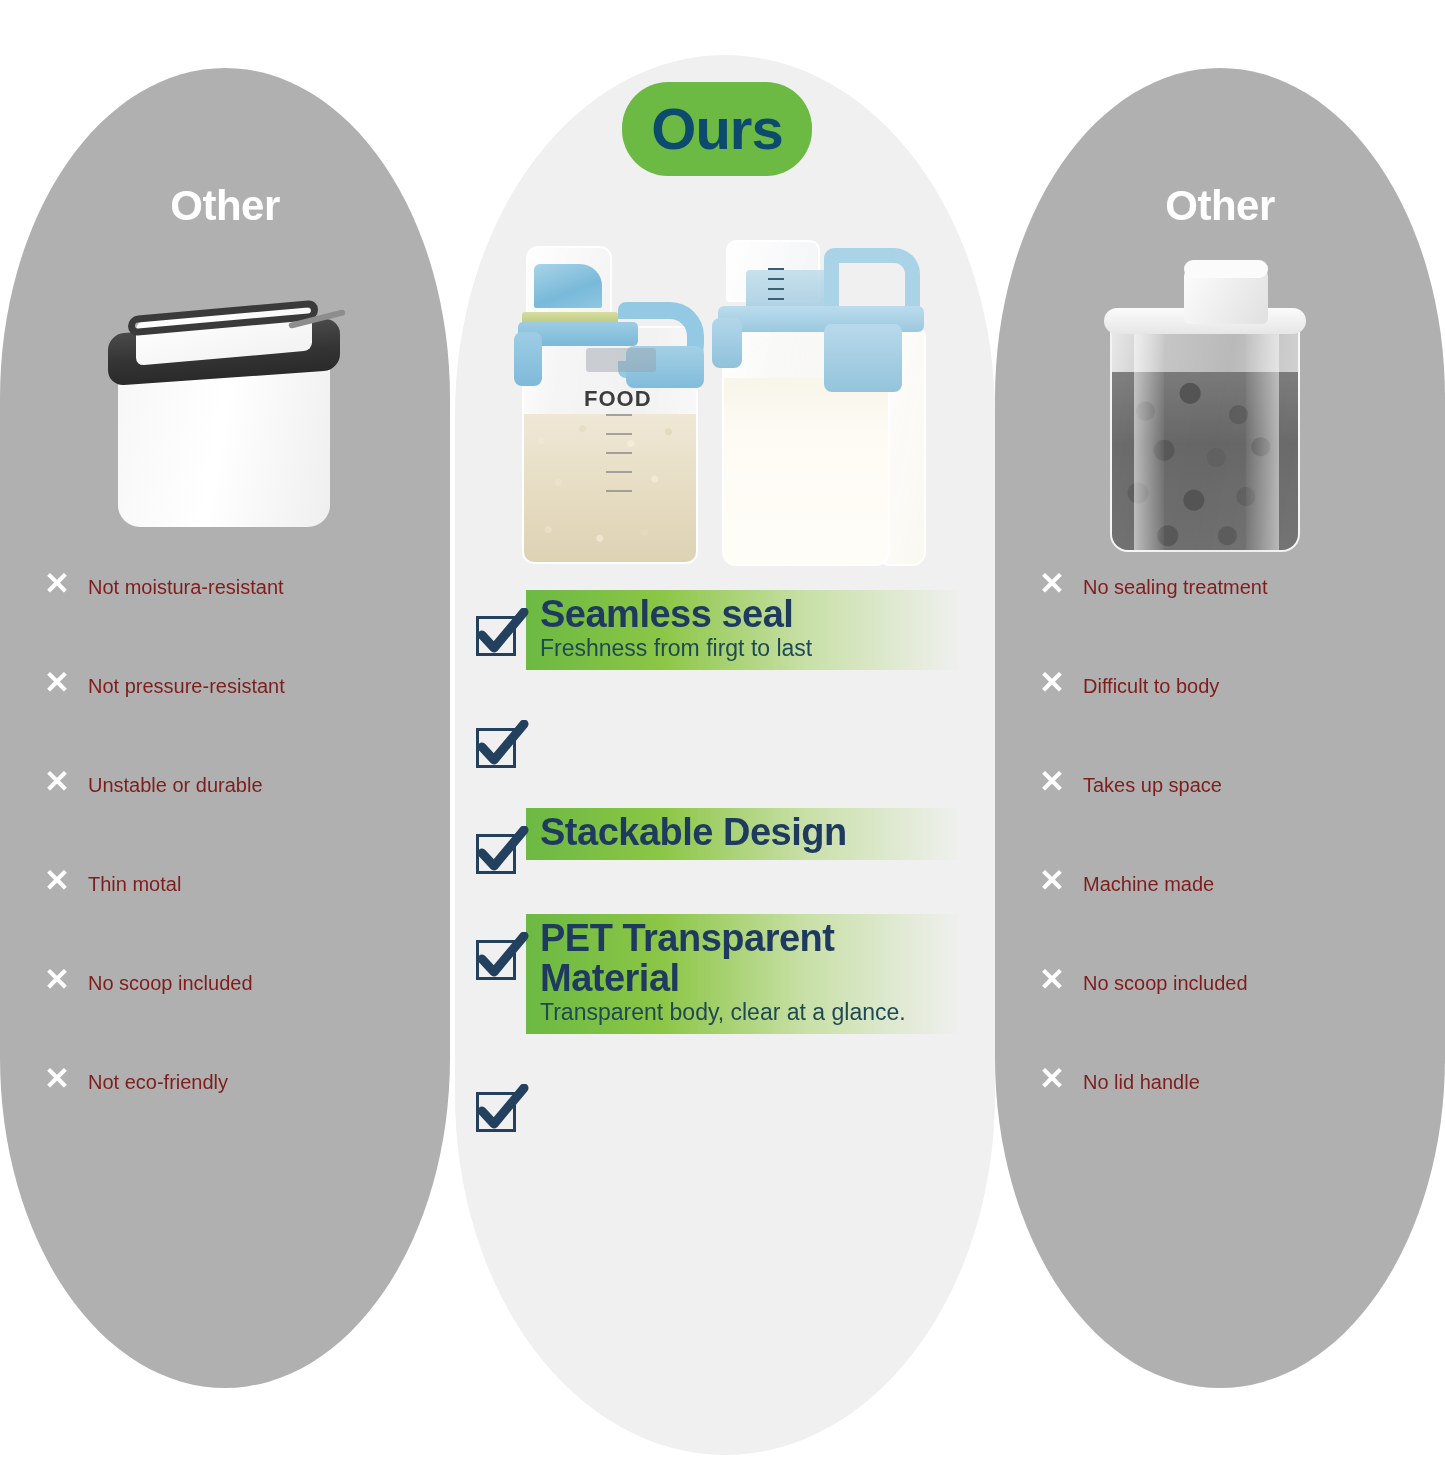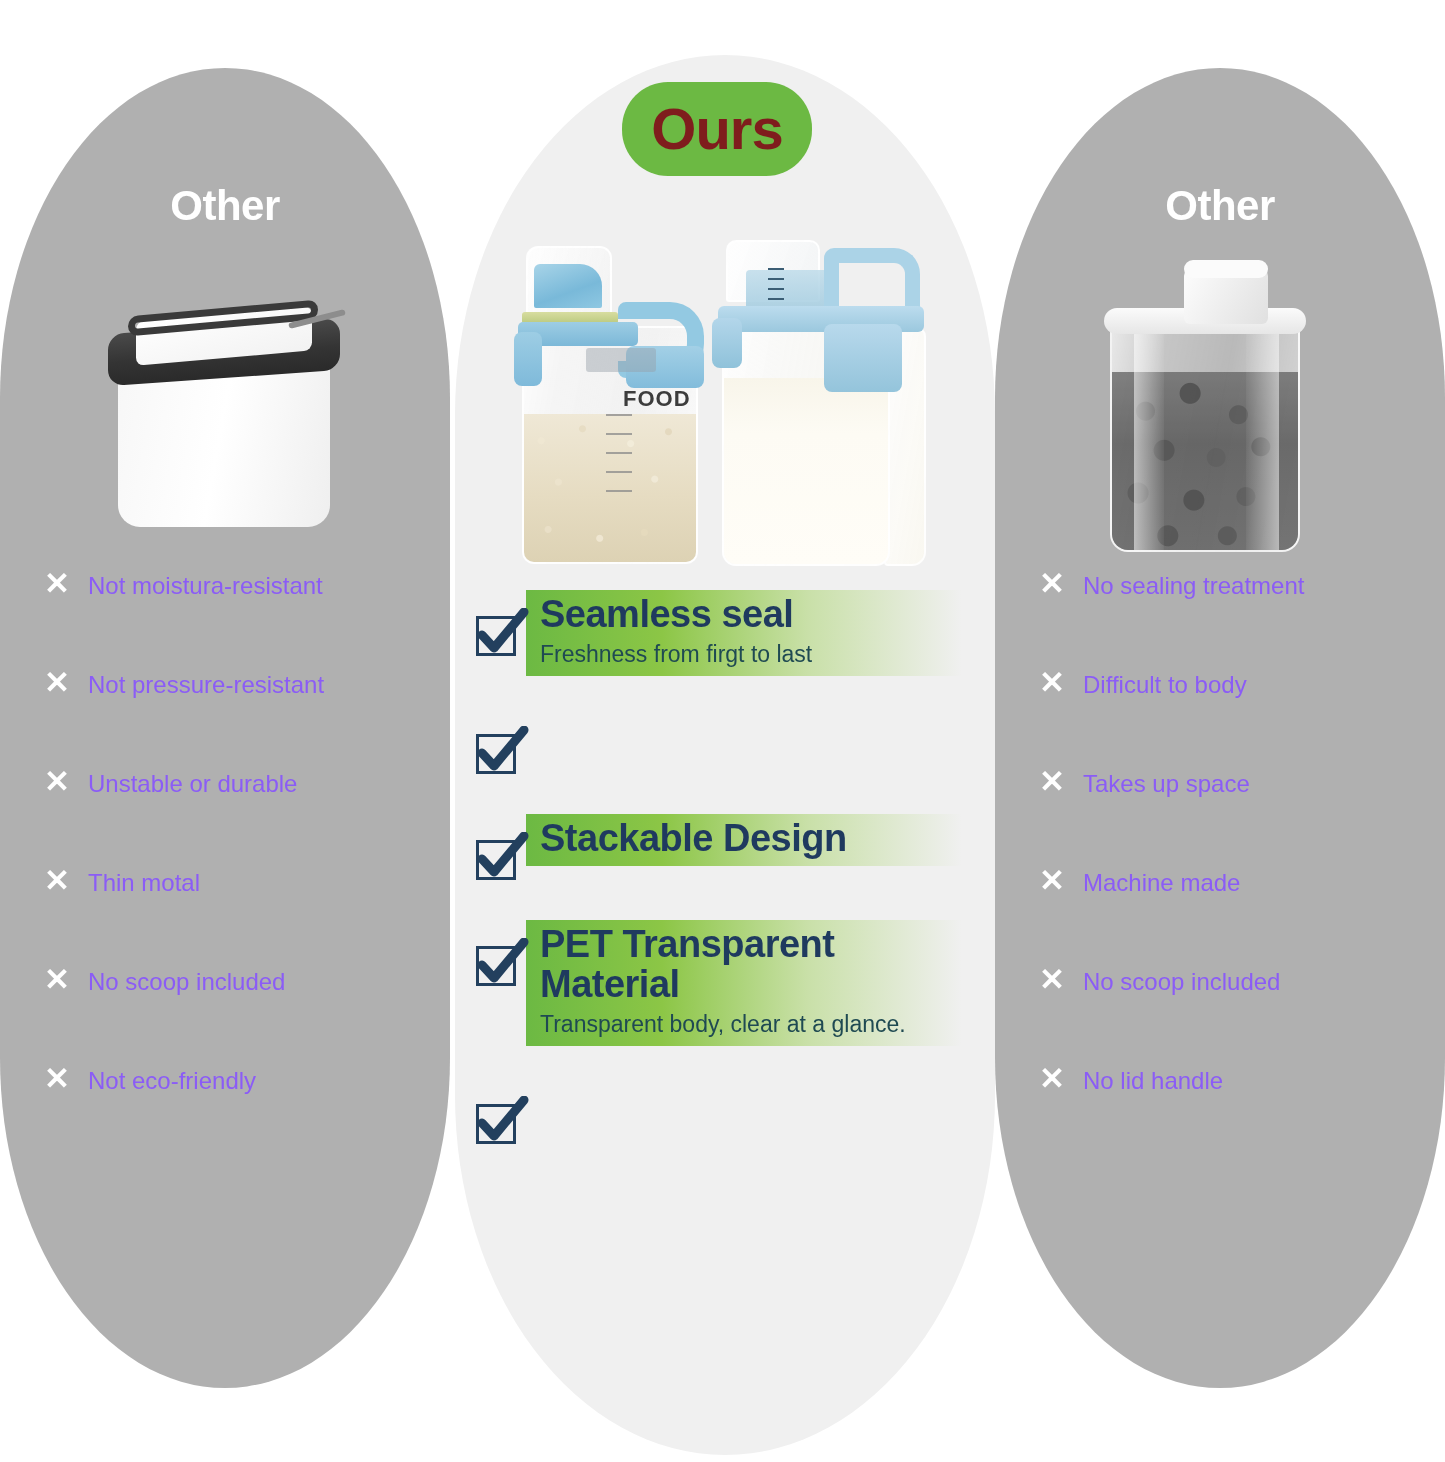--- a/index.html
+++ b/index.html
@@ -37,39 +37,39 @@
   #title-right { left: 995px; }
 
   #ours-badge {
     position: absolute; left: 622px; top: 82px;
     width: 190px; height: 94px;
     background: #6cb943;
     border-radius: 46px;
     display: flex; align-items: center; justify-content: center;
   }
   #ours-badge span {
-    font-size: 58px; font-weight: bold; color: #7f1d1d;
+    font-size: 58px; font-weight: bold; color: #0c4a6e;
     letter-spacing: -1px; line-height: 1;
   }
 
   
   .xlist { position: absolute; width: 450px; }
   #xlist-left  { left: 0px;   top: 568px; }
   #xlist-right { left: 995px; top: 568px; }
   .xrow {
     display: flex; align-items: baseline;
     height: 99px;
     padding-left: 44px;
   }
   .x-mark {
     font-size: 31px; font-weight: bold; color: #ffffff;
     width: 44px; flex: 0 0 44px; line-height: 1;
   }
   .x-label {
-    font-size: 24px; color: #8b5cf6; line-height: 1;
+    font-size: 20px; color: #7f1d1d; line-height: 1;
     white-space: nowrap;
   }
 
   
   #features { position: absolute; left: 470px; top: 590px; width: 510px; }
   .frow { position: relative; display: flex; align-items: flex-start; }
   .cbox {
     flex: 0 0 56px; width: 56px; height: 56px;
     position: relative; margin-top: 18px;
   }
@@ -83,21 +83,21 @@
   .fband {
     background: linear-gradient(to right, #6cb943 0%, #8cc646 30%, #c9e0a8 62%, rgba(240,240,240,0) 96%);
     padding: 4px 0 8px 14px;
   }
   .ftitle {
     font-size: 38px; font-weight: bold; color: #1f3a5f;
     line-height: 1.07; letter-spacing: -0.5px; white-space: pre-line;
   }
   .fsub {
     font-size: 23px; color: #1f4a52; line-height: 1.18;
-    margin-top: 6px; white-space: pre-line;
+    margin-top: 0; white-space: pre-line;
   }
   .fgap { height: 32px; }
 
   
   .prod { position: absolute; }
 
   
   #prod-left { left: 100px; top: 290px; width: 250px; height: 250px; }
   #prod-left .body {
     position: absolute; left: 18px; top: 62px; width: 212px; height: 175px;
@@ -233,21 +233,21 @@
     position: absolute; left: 118px; top: 118px; width: 78px; height: 42px;
     background: linear-gradient(180deg,#a3d0e6,#82bcdb);
     border-radius: 8px;
   }
   #prod-a .innerlid {
     position: absolute; left: 78px; top: 120px; width: 70px; height: 24px;
     background: rgba(150,160,168,.45); border-radius: 3px;
   }
   #prod-a .foodtxt {
     position: absolute; left: 76px; top: 158px;
-    font-size: 22px; font-weight: bold; color: #3c3c3c; letter-spacing: 1px; margin-left: 39px;
+    font-size: 22px; font-weight: bold; color: #3c3c3c; letter-spacing: 1px;
   }
   #prod-a .scale { position: absolute; left: 98px; top: 186px; width: 40px; }
   #prod-a .scale i {
     display: block; height: 2px; width: 26px; background: #8a8a8a;
     margin-bottom: 17px; opacity: .75;
   }
 
   
   #prod-b { left: 712px; top: 228px; width: 218px; height: 340px; }
   #prod-b .body {

